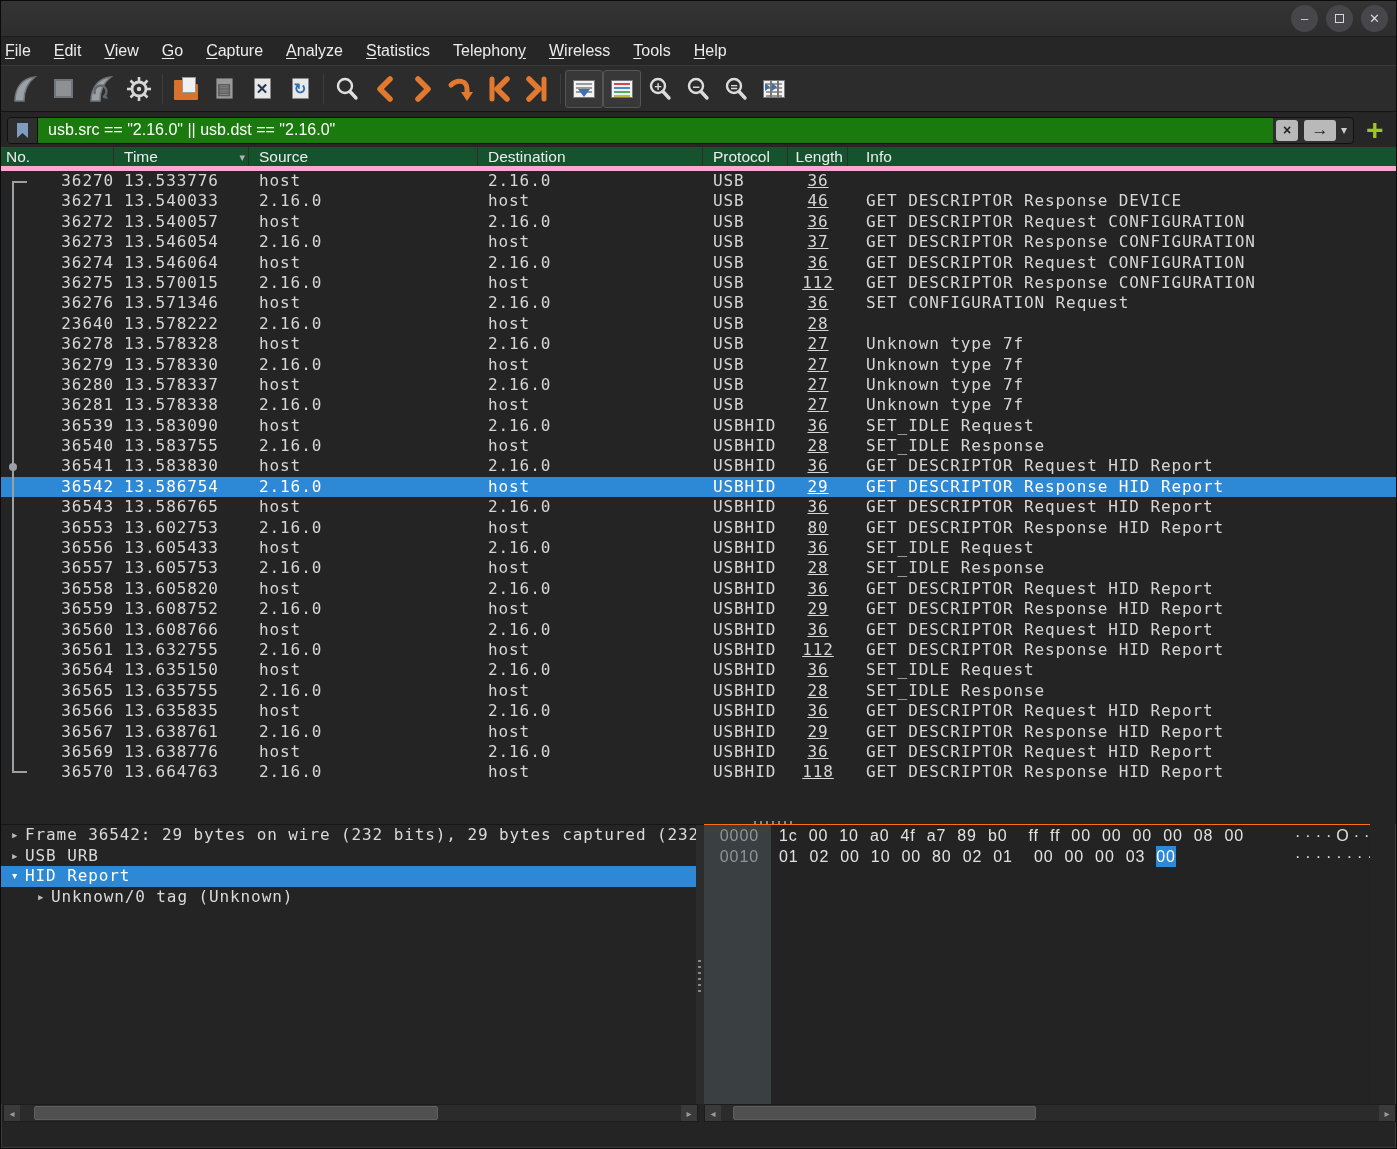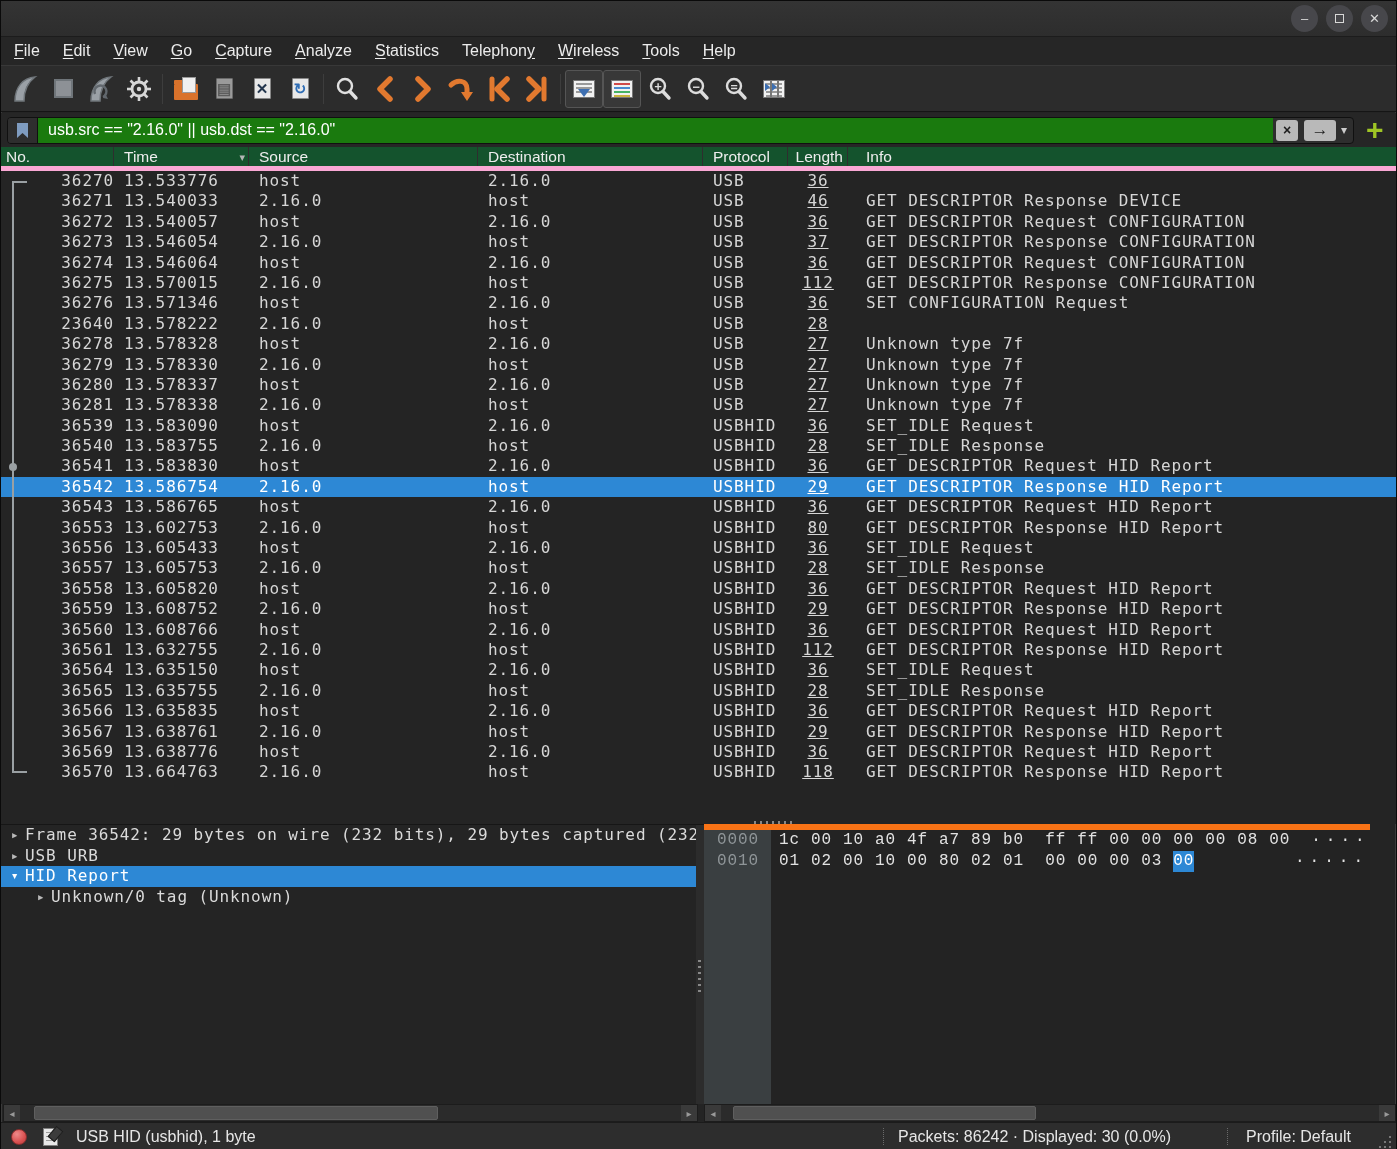--- a/index.html
+++ b/index.html
@@ -13,21 +13,21 @@
     background:linear-gradient(#343434,#2d2d2d); border-bottom:1px solid #1c1c1c;
     display:flex; align-items:center; justify-content:center; }
   #title { color:#ffffff; font-size:17px; font-weight:bold; letter-spacing:.2px; }
   #winbtns { position:absolute; right:8px; top:4px; display:flex; gap:8px; }
   .wbtn { width:27px; height:27px; border-radius:50%; background:#47474b; color:#d8d8d8;
     display:flex; align-items:center; justify-content:center; font-size:13px; line-height:1; }
   .wbtn .sq { width:9px; height:9px; border:1.5px solid #d8d8d8; }
 
   
   #menubar { position:absolute; left:0; top:36px; width:100%; height:28px; background:#262626;
-    display:flex; align-items:center; padding-left:13px; }
+    display:flex; align-items:center; padding-left:4px; }
   .mitem { color:#ececec; font-size:16px; margin-right:23px; }
   .mitem u { text-decoration:underline; text-underline-offset:2px; }
 
   
   #toolbar { position:absolute; left:0; top:64px; width:100%; height:47px; background:#2c2c2c;
     border-top:1px solid #383838; border-bottom:1px solid #151515;
     display:flex; align-items:center; padding-left:5px; }
   .tbtn { width:38px; height:38px; display:flex; align-items:center; justify-content:center;
     border-radius:3px; position:relative; }
   .tbtn.framed { border:1px solid #555; background:#383838; }
@@ -100,22 +100,22 @@
   .drow.sel { background:var(--selection); color:#ffffff; }
   .dexp { width:20px; text-align:center; color:#b9b9b9; font-size:13px; flex:0 0 20px; }
   .drow.sel .dexp { color:#ffffff; }
   #vsplit { position:absolute; left:695px; top:823px; width:8px; height:280px; background:#2c2c2c;
     border-top:1px solid #161616; }
   #vsplit-dots { position:absolute; left:2px; top:135px; width:3px; height:34px;
     background:repeating-linear-gradient(#888 0 2px, transparent 2px 6px); }
   #hsplit-dots { position:absolute; left:58px; top:-4px; height:3px; width:42px;
     background:repeating-linear-gradient(90deg,#888 0 2px, transparent 2px 6px); }
   #hex-pane { position:absolute; left:703px; top:823px; width:666px; height:280px; background:#232323;
-    border-top:6px solid #f97316; overflow:hidden;
-    font-family:Liberation Mono, monospace; font-size:16px; letter-spacing:.9px; }
+    border-top:1px solid #f97316; overflow:hidden;
+    font-family:Liberation Sans, sans-serif; font-size:16px; letter-spacing:.9px; }
   #hex-pane:before { content:""; position:absolute; left:0; top:0; bottom:0; width:67px; background:#3a3f41; }
   .hexrow { position:relative; height:21px; line-height:21px; display:flex; white-space:nowrap; }
   .hoff { flex:0 0 67px; text-align:right; padding-right:12px; color:#8f9598; }
   .hbytes { flex:0 0 506px; margin-left:8px; color:#e2e2e2; }
   .hb { display:inline-block; margin-right:11px; }
   .hb.g2 { margin-left:10px; }
   .hb.hl { background:var(--selection); color:#ffffff; }
   .hascii { color:#e2e2e2; letter-spacing:5px; margin-left:10px; }
   .hag { margin-right:8px; }
 
@@ -737,30 +737,14 @@
     <span class="sarrow">▸</span>
   </div>
   <div class="hscroll" id="scroll-right">
     <span class="sarrow">◂</span>
     <span class="strack">
         <span class="sthumb" style="left:12px; width:303px;"></span>
       </span>
     <span class="sarrow">▸</span>
   </div>
 
-  <div id="statusbar">
-    <span id="expert-dot"></span>
-    <span id="comment-icon">
-        <i></i>
-        <i></i>
-        <i></i>
-      </span>
-    <span id="status-left">USB HID (usbhid), 1 byte</span>
-    <div id="sb-right">
-      <span class="sbsep"></span>
-      <span id="status-packets">Packets: 86242 · Displayed: 30 (0.0%)</span>
-      <span class="sbsep"></span>
-      <span id="status-profile">Profile: Default</span>
-      <span id="grip"></span>
-    </div>
-  </div>
 
 </div>
 
 </body></html>

